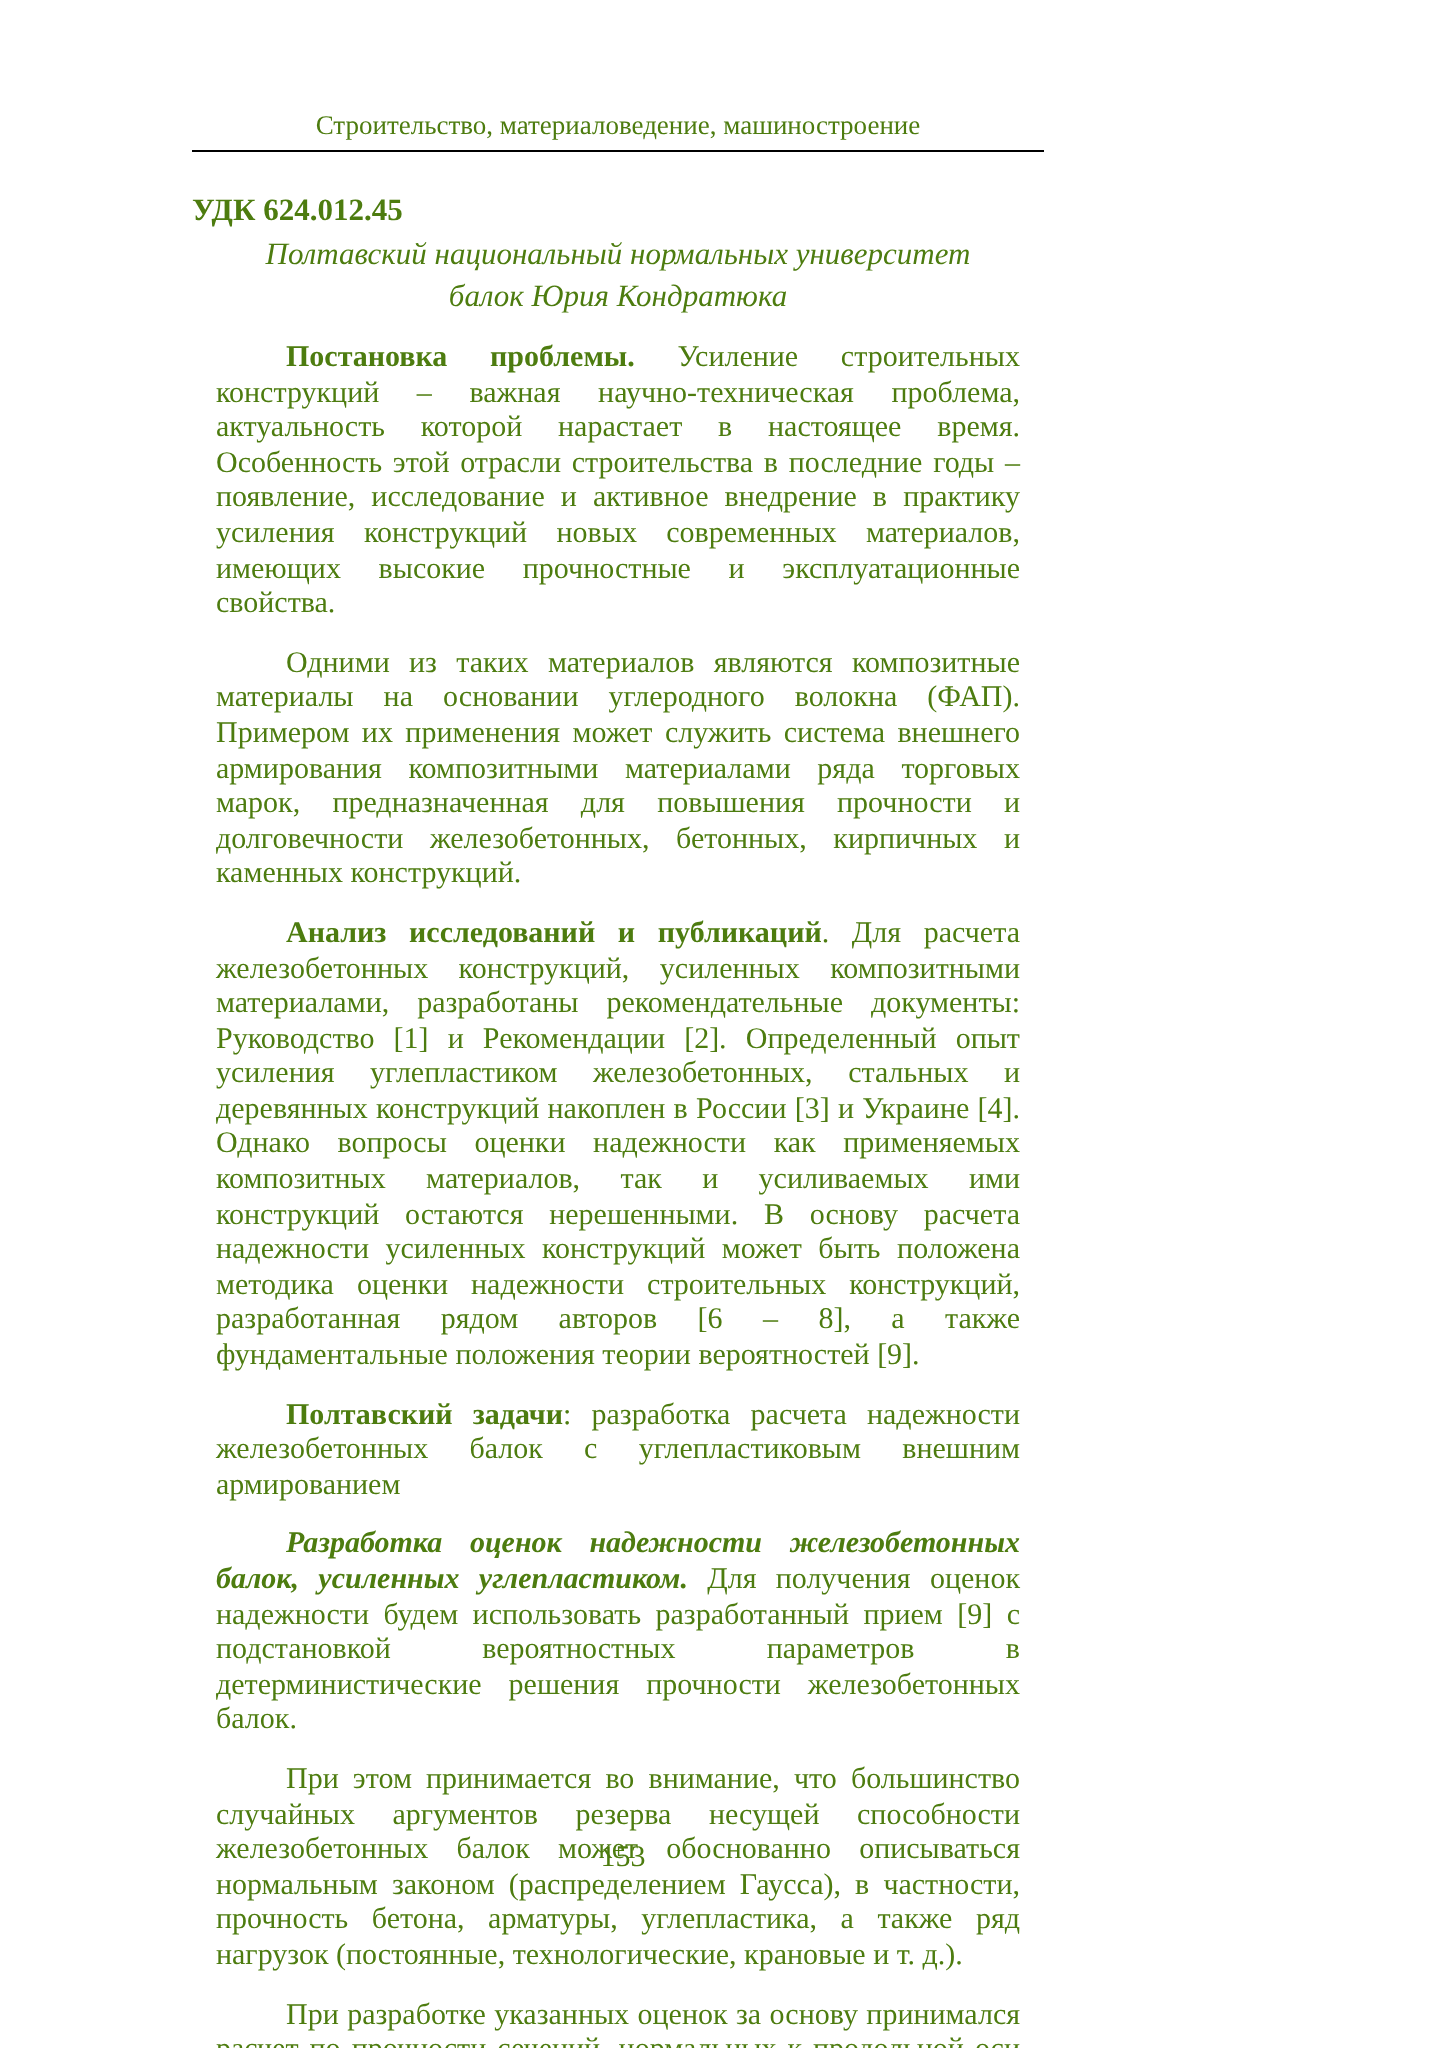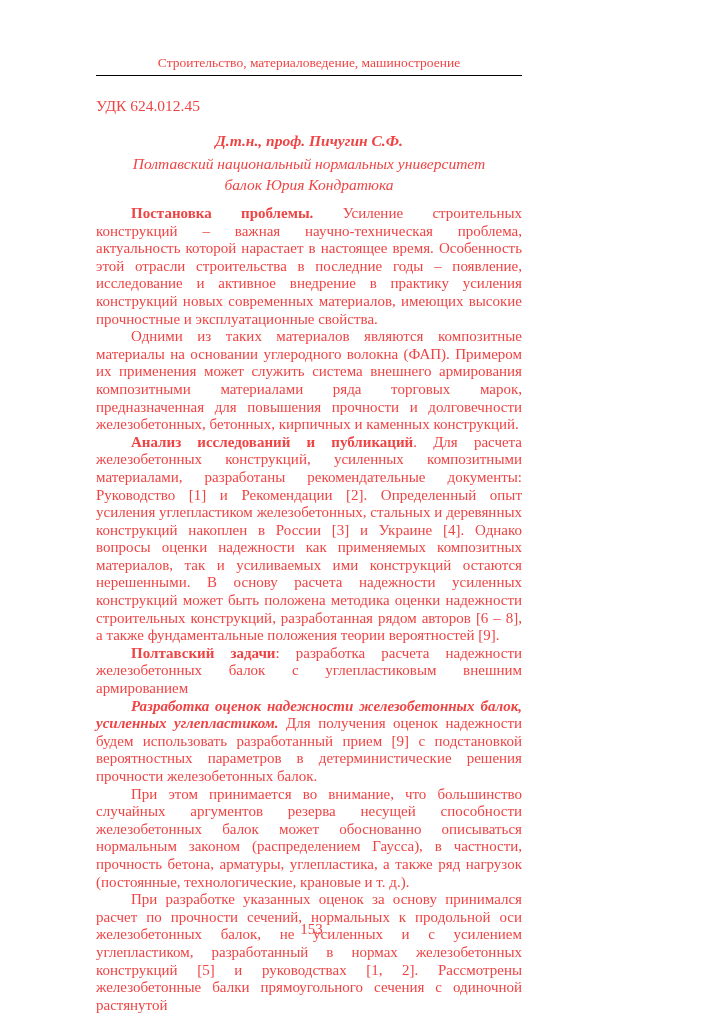--- a/index.html
+++ b/index.html
@@ -7,38 +7,38 @@
     padding: 0;
     background: #ffffff;
   }
   .page {
     position: relative;
     width: 615px;
     height: 1024px;
     box-sizing: border-box;
     padding: 55px 93px 0 96px;
     background: #ffffff;
-    color: #ef4444;
+    color: #4d7c0f;
     font-family: "Liberation Serif", "DejaVu Serif", serif;
     overflow: hidden;
   }
   .running-head {
     text-align: center;
     font-size: 13.5px;
     line-height: 16px;
   }
   .head-rule {
     border: 0;
     border-top: 1.3px solid #000;
     margin: 4px 0 0 0;
     height: 0;
   }
   .udk {
     margin-top: 20px;
-    font-weight: normal;
+    font-weight: bold;
     font-size: 15.5px;
     line-height: 19px;
   }
   .title {
     margin: 14px 0 0 0;
     font-size: 16px;
     font-weight: bold;
     text-align: center;
     line-height: 22px;
     letter-spacing: 0.2px;
@@ -58,21 +58,21 @@
     text-align: center;
     line-height: 21px;
   }
   .body-text {
     margin-top: 10px;
     font-size: 15px;
     line-height: 17.6px;
     text-align: justify;
   }
   .para {
-    margin: 0;
+    margin: 12px;
     text-indent: 35px;
     font-family: Liberation Serif, serif;
   }
   .lead {
     font-weight: bold;
   }
   .lead.italic {
     font-style: italic;
   }
   .page-number {
@@ -89,21 +89,20 @@
 
 <div class="page">
 
   <div class="running-head">Строительство, материаловедение, машиностроение</div>
 
   <hr class="head-rule">
 
   <div class="udk">УДК 624.012.45</div>
 
 
-  <div class="author">Д.т.н., проф. Пичугин С.Ф.</div>
 
   <div class="affiliation">
     <span>Полтавский национальный нормальных университет</span><br>
     <span>балок Юрия Кондратюка</span>
   </div>
 
   <div class="body-text">
 
     <p class="para">
       <span class="lead">Постановка проблемы.</span><span> Усиление строительных конструкций – важная научно-техническая проблема, актуальность которой нарастает в настоящее время. Особенность этой отрасли строительства в последние годы – появление, исследование и активное внедрение в практику усиления конструкций новых современных материалов, имеющих высокие прочностные и эксплуатационные свойства.</span>

